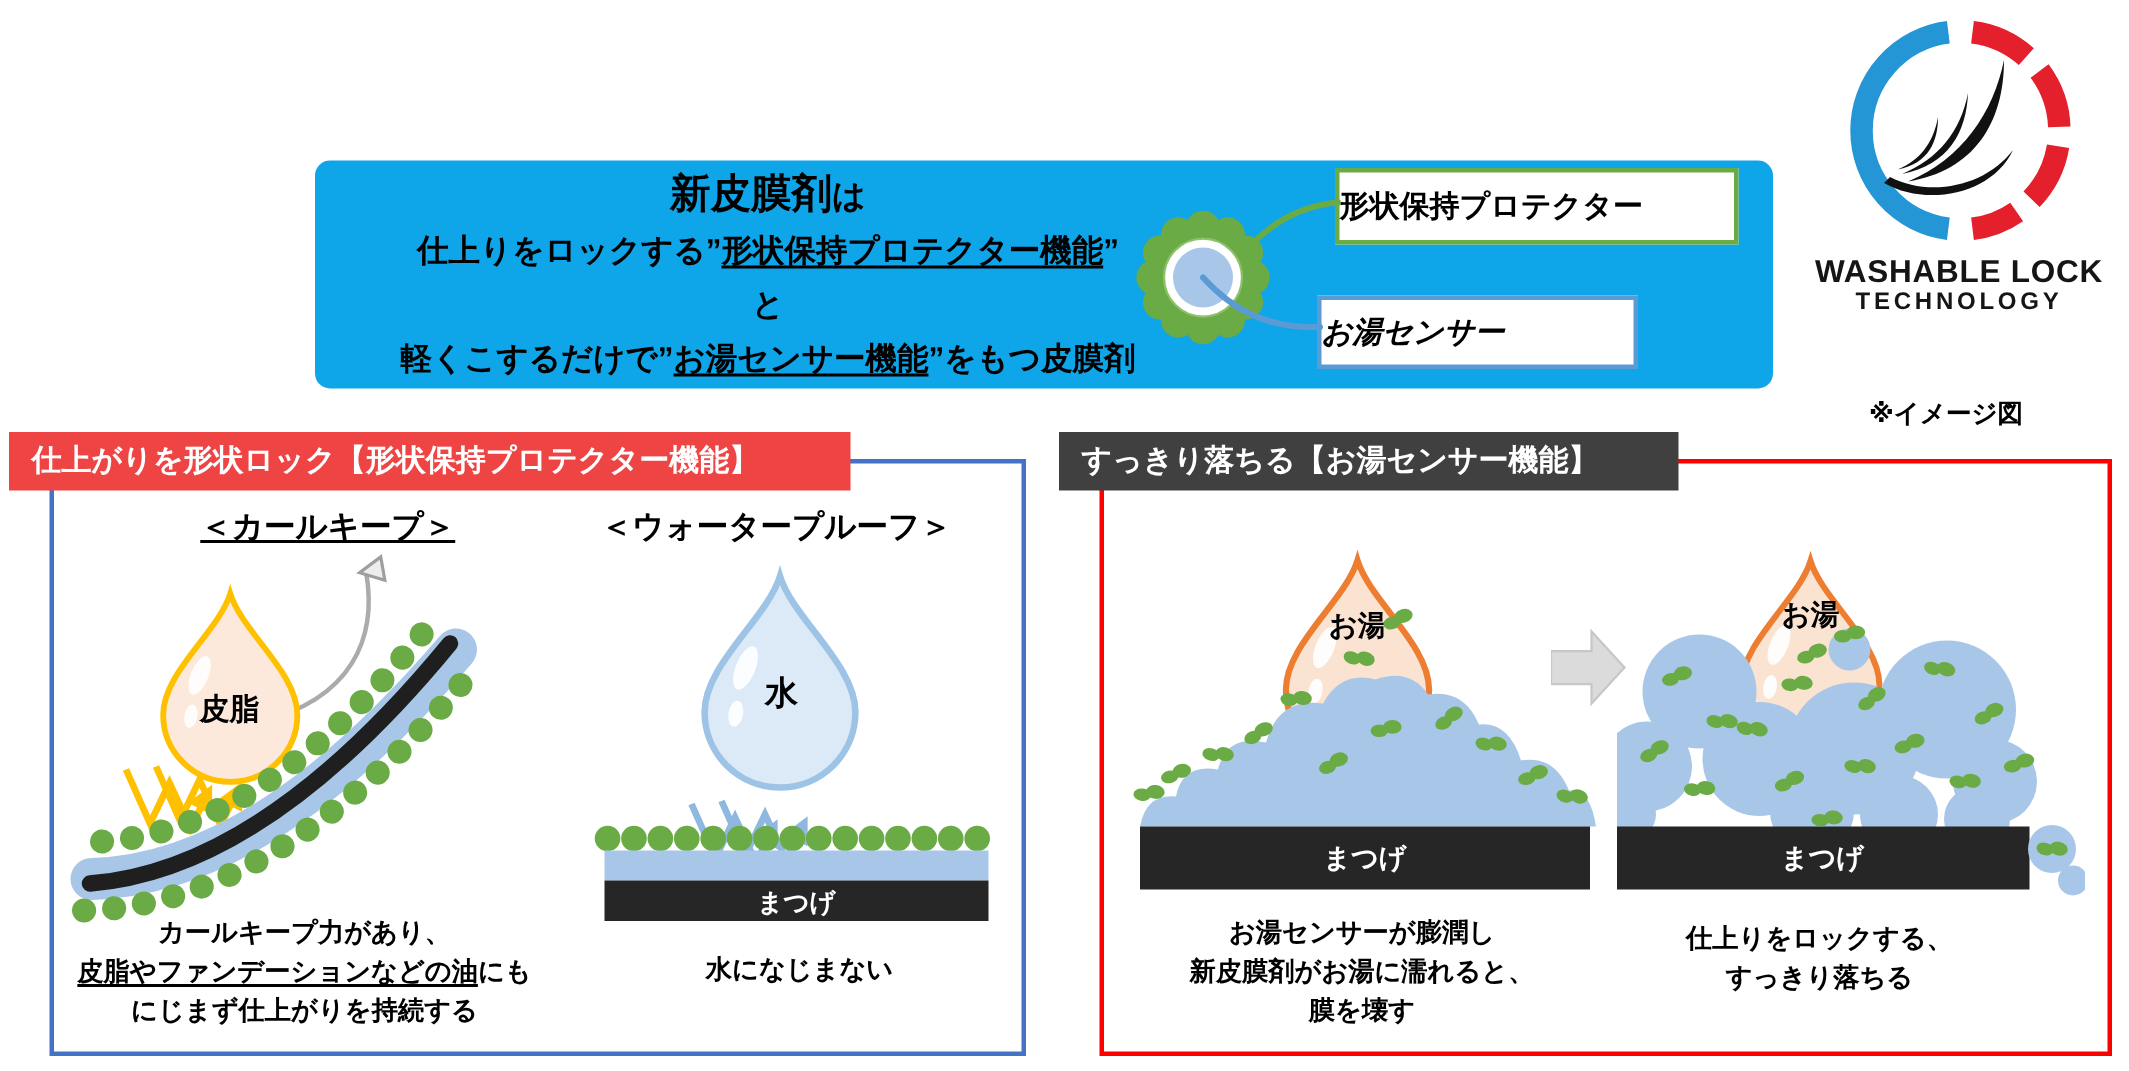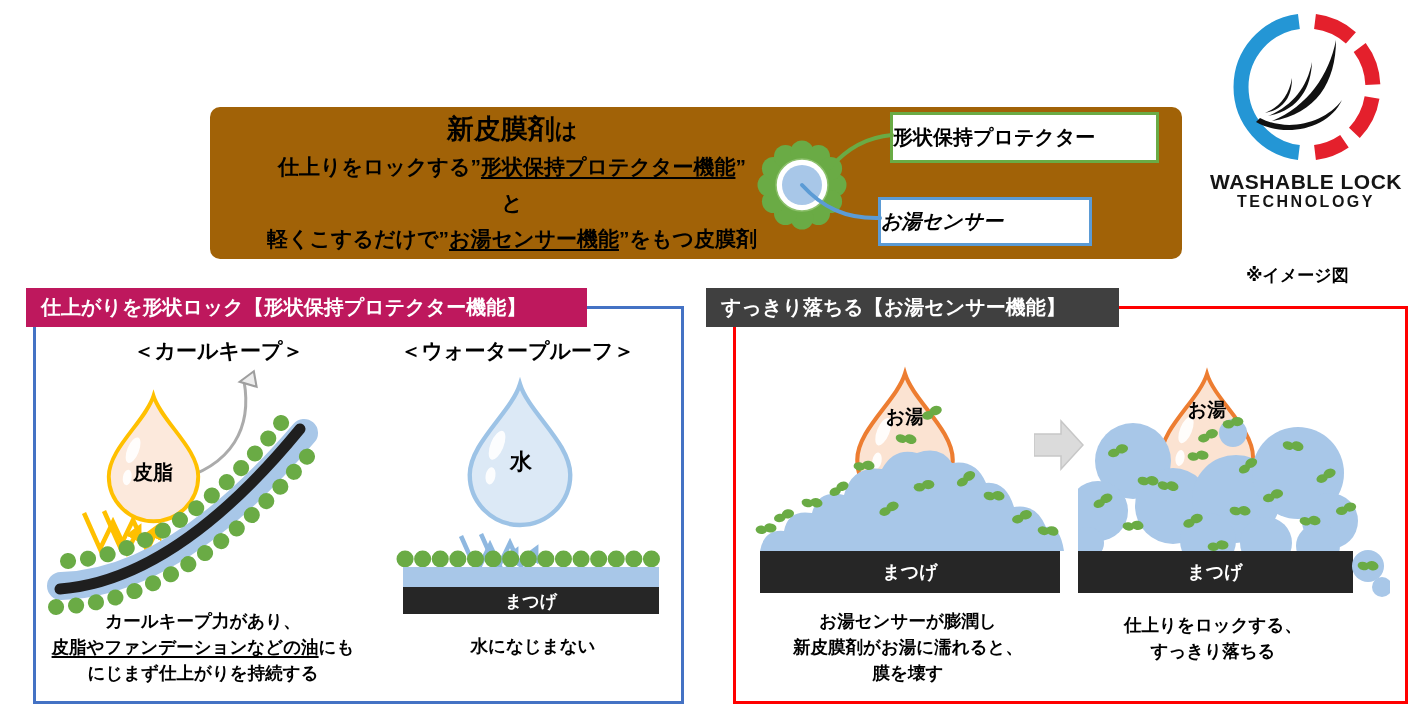--- a/index.html
+++ b/index.html
@@ -2,34 +2,34 @@
 <html><head>
 <meta charset="utf-8">
 <style>
   html,body{margin:0;padding:0;background:#fff;}
   .canvas{position:relative;width:1419px;height:714px;background:#fff;overflow:hidden;
     font-family:"Liberation Sans","DejaVu Sans",sans-serif;font-weight:bold;color:#000;}
   .abs{position:absolute;}
   .ctr{text-align:center;}
   .u{text-decoration:underline;text-decoration-thickness:2px;text-underline-offset:3px;}
   
-  .intro-box{left:210px;top:107px;width:972px;height:152px;background:#a16207;border-radius:10px;}
+  .intro-box{left:210px;top:107px;width:972px;height:152px;background:#0ea5e9;border-radius:10px;}
   .intro-text{left:12px;top:4px;width:580px;font-size:21px;line-height:36px;}
   .intro-big{font-size:27px;}
   .intro-sm{font-size:22px;}
   .callout{background:#fff;display:flex;align-items:center;font-size:20px;}
   .callout-green{left:890px;top:112px;width:263px;height:45px;border:3px solid #6AAB45;}
   .callout-blue{left:878px;top:197px;width:208px;height:43px;border:3px solid #5B9BD5;font-style:italic;}
   
   .logo-title{left:1190px;top:170px;width:232px;font-size:21px;letter-spacing:.5px;color:#151515;}
   .logo-sub{left:1190px;top:193px;width:232px;font-size:16px;letter-spacing:2.5px;color:#151515;}
   .note{left:1246px;top:264px;font-size:17px;}
   
   .banner{height:39px;line-height:39px;color:#fff;font-size:20px;padding-left:15px;z-index:3;}
-  .banner-blue{left:26px;top:288px;width:546px;background:#be185d;}
+  .banner-blue{left:6px;top:288px;width:546px;background:#ef4444;}
   .banner-red{left:706px;top:288px;width:398px;background:#404040;}
   .panel{background:#fff;z-index:1;}
   .panel-blue{left:33px;top:306px;width:645px;height:392px;border:3px solid #4472C4;}
   .panel-red{left:733px;top:306px;width:669px;height:392px;border:3px solid #FF0000;}
   .sec-head{font-size:21px;}
   .caption{font-size:17.5px;line-height:1.48;}
   svg{display:block;}
   svg text{font-family:"Liberation Sans","DejaVu Sans",sans-serif;font-weight:bold;}
 </style>
 </head>
@@ -113,21 +113,21 @@
   <div class="abs logo-title ctr">WASHABLE LOCK</div>
   <div class="abs logo-sub ctr">TECHNOLOGY</div>
 
   <div class="abs note">※イメージ図</div>
 
   <div class="abs banner banner-blue">
     <span>仕上がりを形状ロック【形状保持プロテクター機能】</span>
   </div>
   <div class="abs panel panel-blue">
 
-    <div class="abs sec-head ctr" style="left:30px;top:28px;width:305px;">＜カールキープ＞</div>
+    <div class="abs sec-head ctr" style="left:30px;top:28px;width:305px;text-decoration:underline;">＜カールキープ＞</div>
     <div class="abs sec-head ctr" style="left:334px;top:28px;width:295px;">＜ウォータープルーフ＞</div>
 
     <svg class="abs" style="left:10px;top:52px;" width="330" height="255" viewBox="0 0 330 255">
       <path d="M128,120 C188,105 206,65 198,20" fill="none" stroke="#ABABAB" stroke-width="3" marker-end="url(#arrG)"></path>
       <use href="#drop" x="55" y="28" width="105" height="138" fill="#FCE9DC" stroke="#FFC000"></use>
       <text x="107" y="118" font-size="20" text-anchor="middle">皮脂</text>
       <g fill="none" stroke="#FFC000" stroke-width="4.5">
         <path d="M38,152 L54,188 L67,161 L81,191 L93,167" marker-end="url(#arrY)"></path>
         <path d="M58,150 L74,186 L87,159 L101,189 L113,165" marker-end="url(#arrY)"></path>
       </g>

